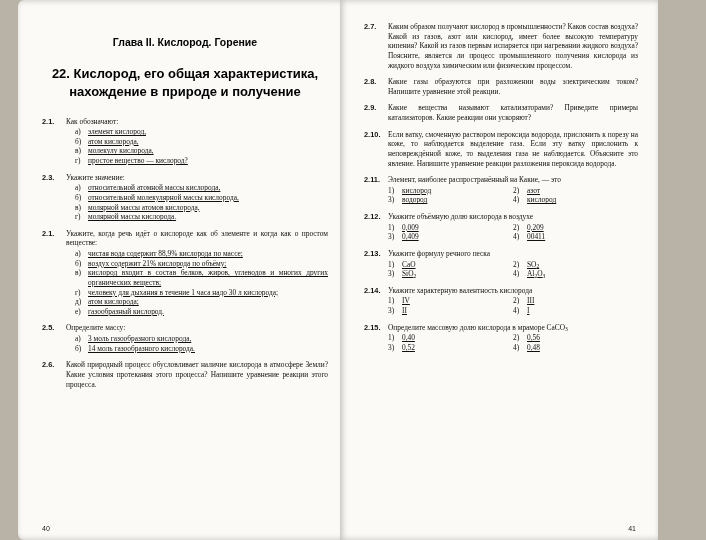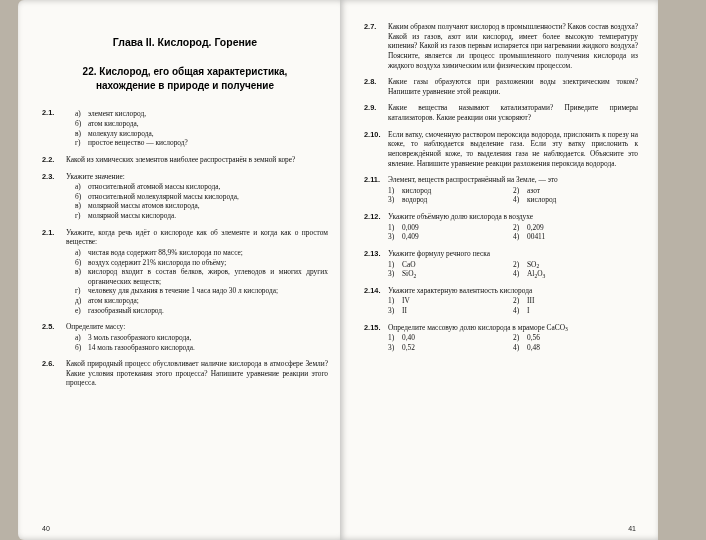--- a/index.html
+++ b/index.html
@@ -37,21 +37,21 @@
     font-weight:bold;
     font-size:10.5px;
     margin-top:14px;
     margin-bottom:16px;
     color:#000;
   }
   .section-title{
     text-align:center;
     font-family:"Liberation Sans", sans-serif;
     font-weight:bold;
-    font-size:10px;
+    font-size:13px;
     line-height:1.35;
     margin-bottom:16px;
     color:#000;
   }
   .q{
     display:flex;
     margin-bottom:7px;
   }
   .q-num{
     font-family:"Liberation Sans", sans-serif;
@@ -69,21 +69,21 @@
   }
   .opts{margin-top:1px;}
   .opt{
     display:flex;
     font-size:7.4px;
     line-height:1.3;
   }
   .opt-lab{
     width:13px;flex:0 0 13px;
   }
-  .opt-txt{flex:1 1 auto;text-align:justify;}
+  .opt-txt{flex:1 1 auto;text-align:justify;text-decoration:underline;}
   .opts-indent{padding-left:9px;}
   .opts-2col{
     display:flex;flex-wrap:wrap;margin-top:1px;
   }
   .opts-2col .opt{
     width:50%;box-sizing:border-box;
   }
   .opts-2col .opt-lab{width:14px;flex:0 0 14px;}
   sub{font-size:5.6px;vertical-align:baseline;position:relative;top:1.6px;}
   .folio{
@@ -103,20 +103,21 @@
   <div class="content">
     <div class="chapter-title">Глава II. Кислород. Горение</div>
     <div class="section-title">
       <div>22. Кислород, его общая характеристика,</div>
       <div>нахождение в природе и получение</div>
     </div>
 
     <div class="q">
       <div class="q-num">2.1.</div>
       <div class="q-body">
+        <div class="q-text">Как обозначают:</div>
         <div class="opts opts-indent">
           <div class="opt">
               <span class="opt-lab">а)</span>
               <span class="opt-txt">элемент кислород,</span>
             </div>
           <div class="opt">
               <span class="opt-lab">б)</span>
               <span class="opt-txt">атом кислорода,</span>
             </div>
           <div class="opt">
@@ -124,26 +125,20 @@
               <span class="opt-txt">молекулу кислорода,</span>
             </div>
           <div class="opt">
               <span class="opt-lab">г)</span>
               <span class="opt-txt">простое вещество — кислород?</span>
             </div>
         </div>
       </div>
     </div>
 
-    <div class="q">
-      <div class="q-num">2.2.</div>
-      <div class="q-body">
-        <div class="q-text">Какой из химических элементов наиболее распространён в земной коре?</div>
-      </div>
-    </div>
 
     <div class="q">
       <div class="q-num">2.3.</div>
       <div class="q-body">
         <div class="q-text">Укажите значение:</div>
         <div class="opts opts-indent">
           <div class="opt">
               <span class="opt-lab">а)</span>
               <span class="opt-txt">относительной атомной массы кислорода,</span>
             </div>
@@ -252,21 +247,21 @@
     <div class="q">
       <div class="q-num">2.10.</div>
       <div class="q-body">
         <div class="q-text">Если ватку, смоченную раствором пероксида водорода, прислонить к порезу на коже, то наблюдается выделение газа. Если эту ватку прислонить к неповреждённой коже, то выделения газа не наблюдается. Объясните это явление. Напишите уравнение реакции разложения пероксида водорода.</div>
       </div>
     </div>
 
     <div class="q">
       <div class="q-num">2.11.</div>
       <div class="q-body">
-        <div class="q-text">Элемент, веществ распространённый на Земле, — это</div>
+        <div class="q-text">Элемент, наиболее распространённый на Какие, — это</div>
         <div class="opts-2col">
           <div class="opt">
               <span class="opt-lab">1)</span>
               <span class="opt-txt">кислород</span>
             </div>
           <div class="opt">
               <span class="opt-lab">2)</span>
               <span class="opt-txt">азот</span>
             </div>
           <div class="opt">

